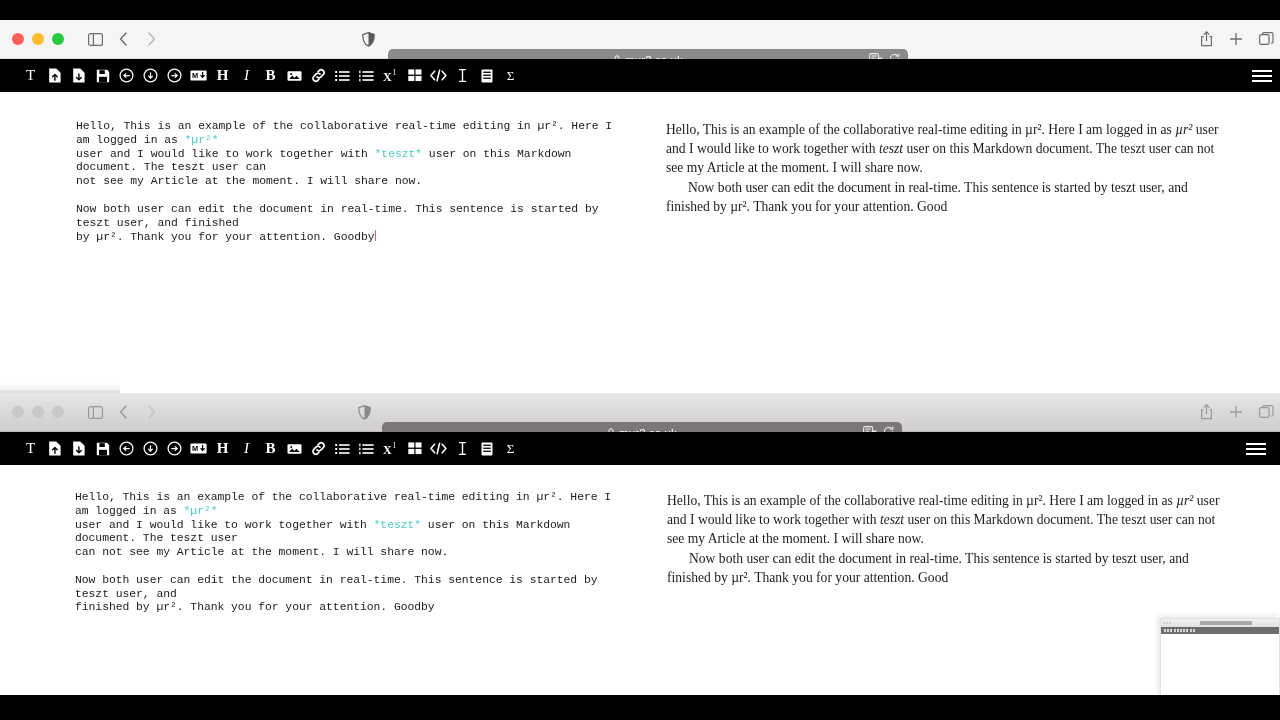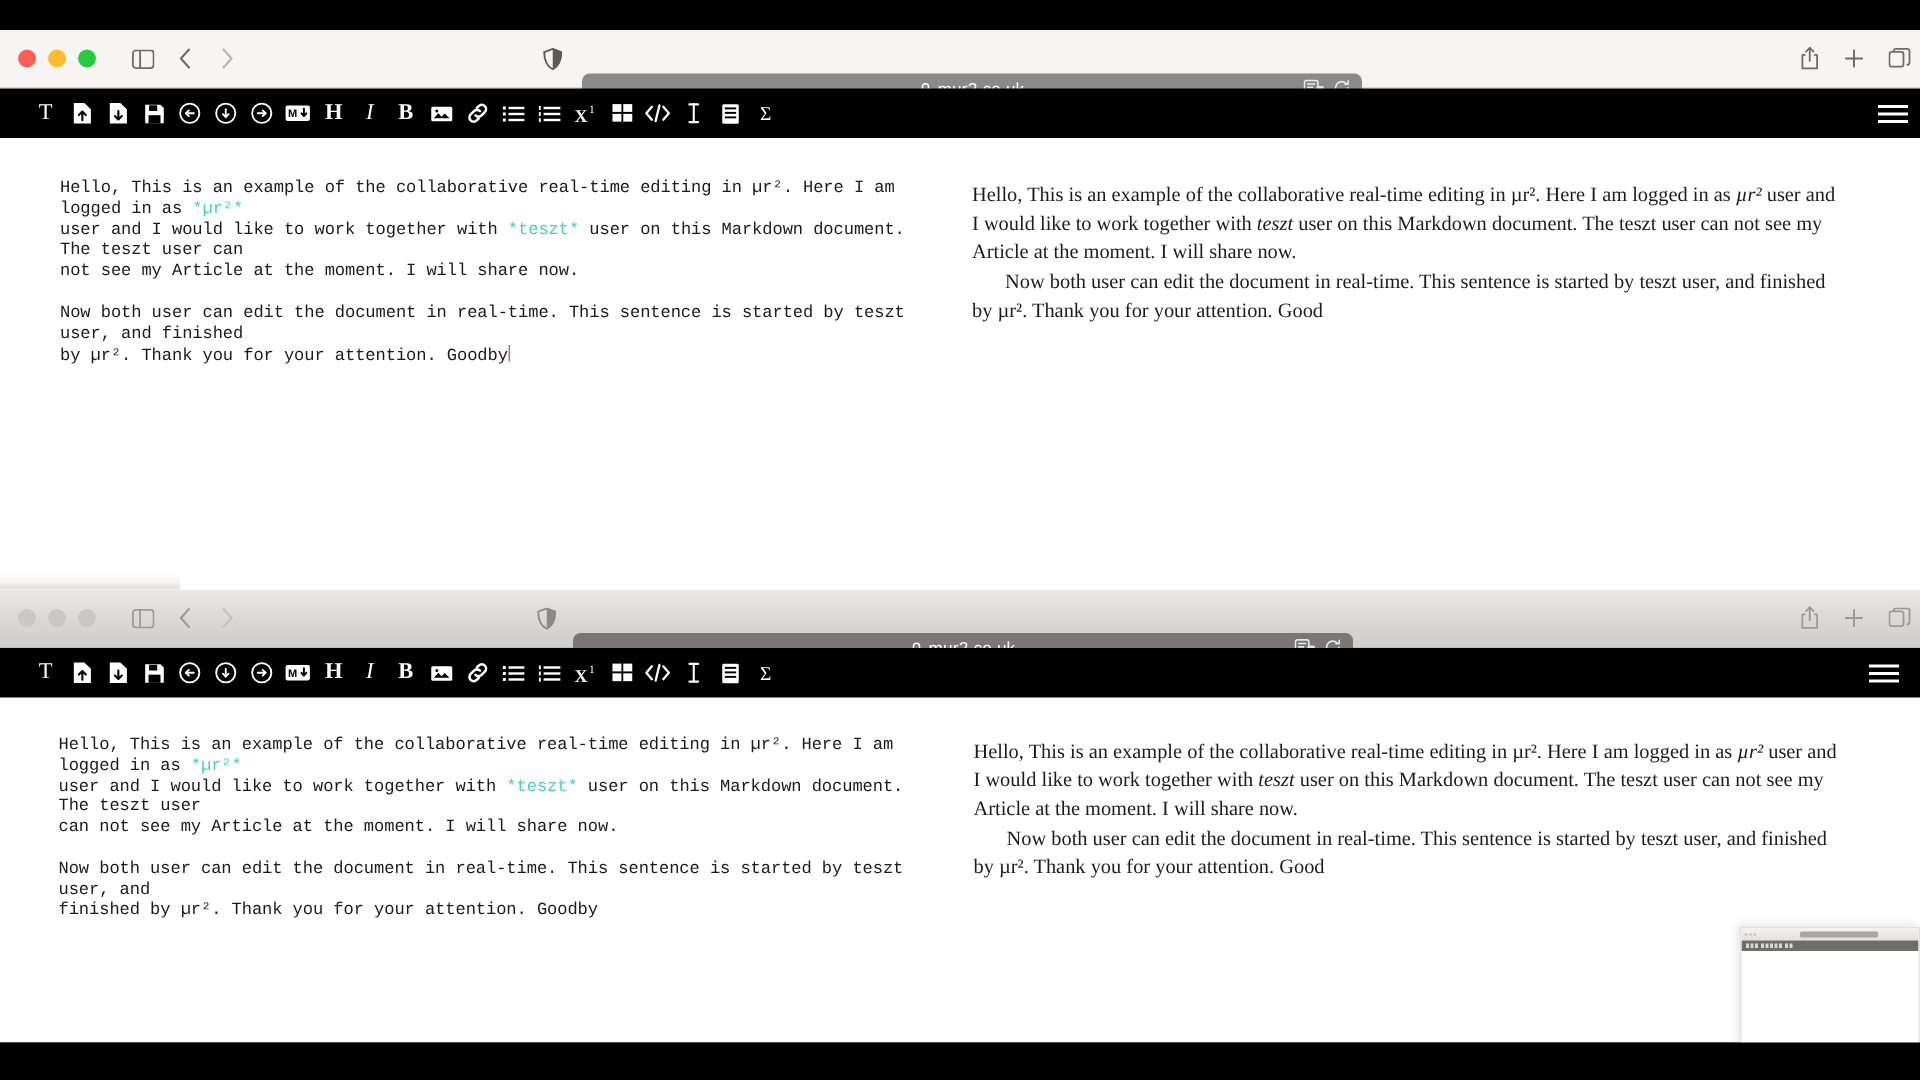--- a/index.html
+++ b/index.html
@@ -142,20 +142,21 @@
     width: 20px; height: 20px;
     display: flex; flex-direction: column; justify-content: center; gap: 3px;
   }
   .hamburger i { display: block; height: 2px; background: #ffffff; border-radius: 0; }
 
   
   .panes {
     display: flex;
     background: #ffffff;
     height: 100%;
+    margin-left: 36px;
   }
   .pane-source {
     flex: 0 0 50%;
     padding: 28px 32px 0 40px;
   }
   .pane-preview {
     flex: 0 0 50%;
     padding: 28px 55px 0 8px;
   }
 

